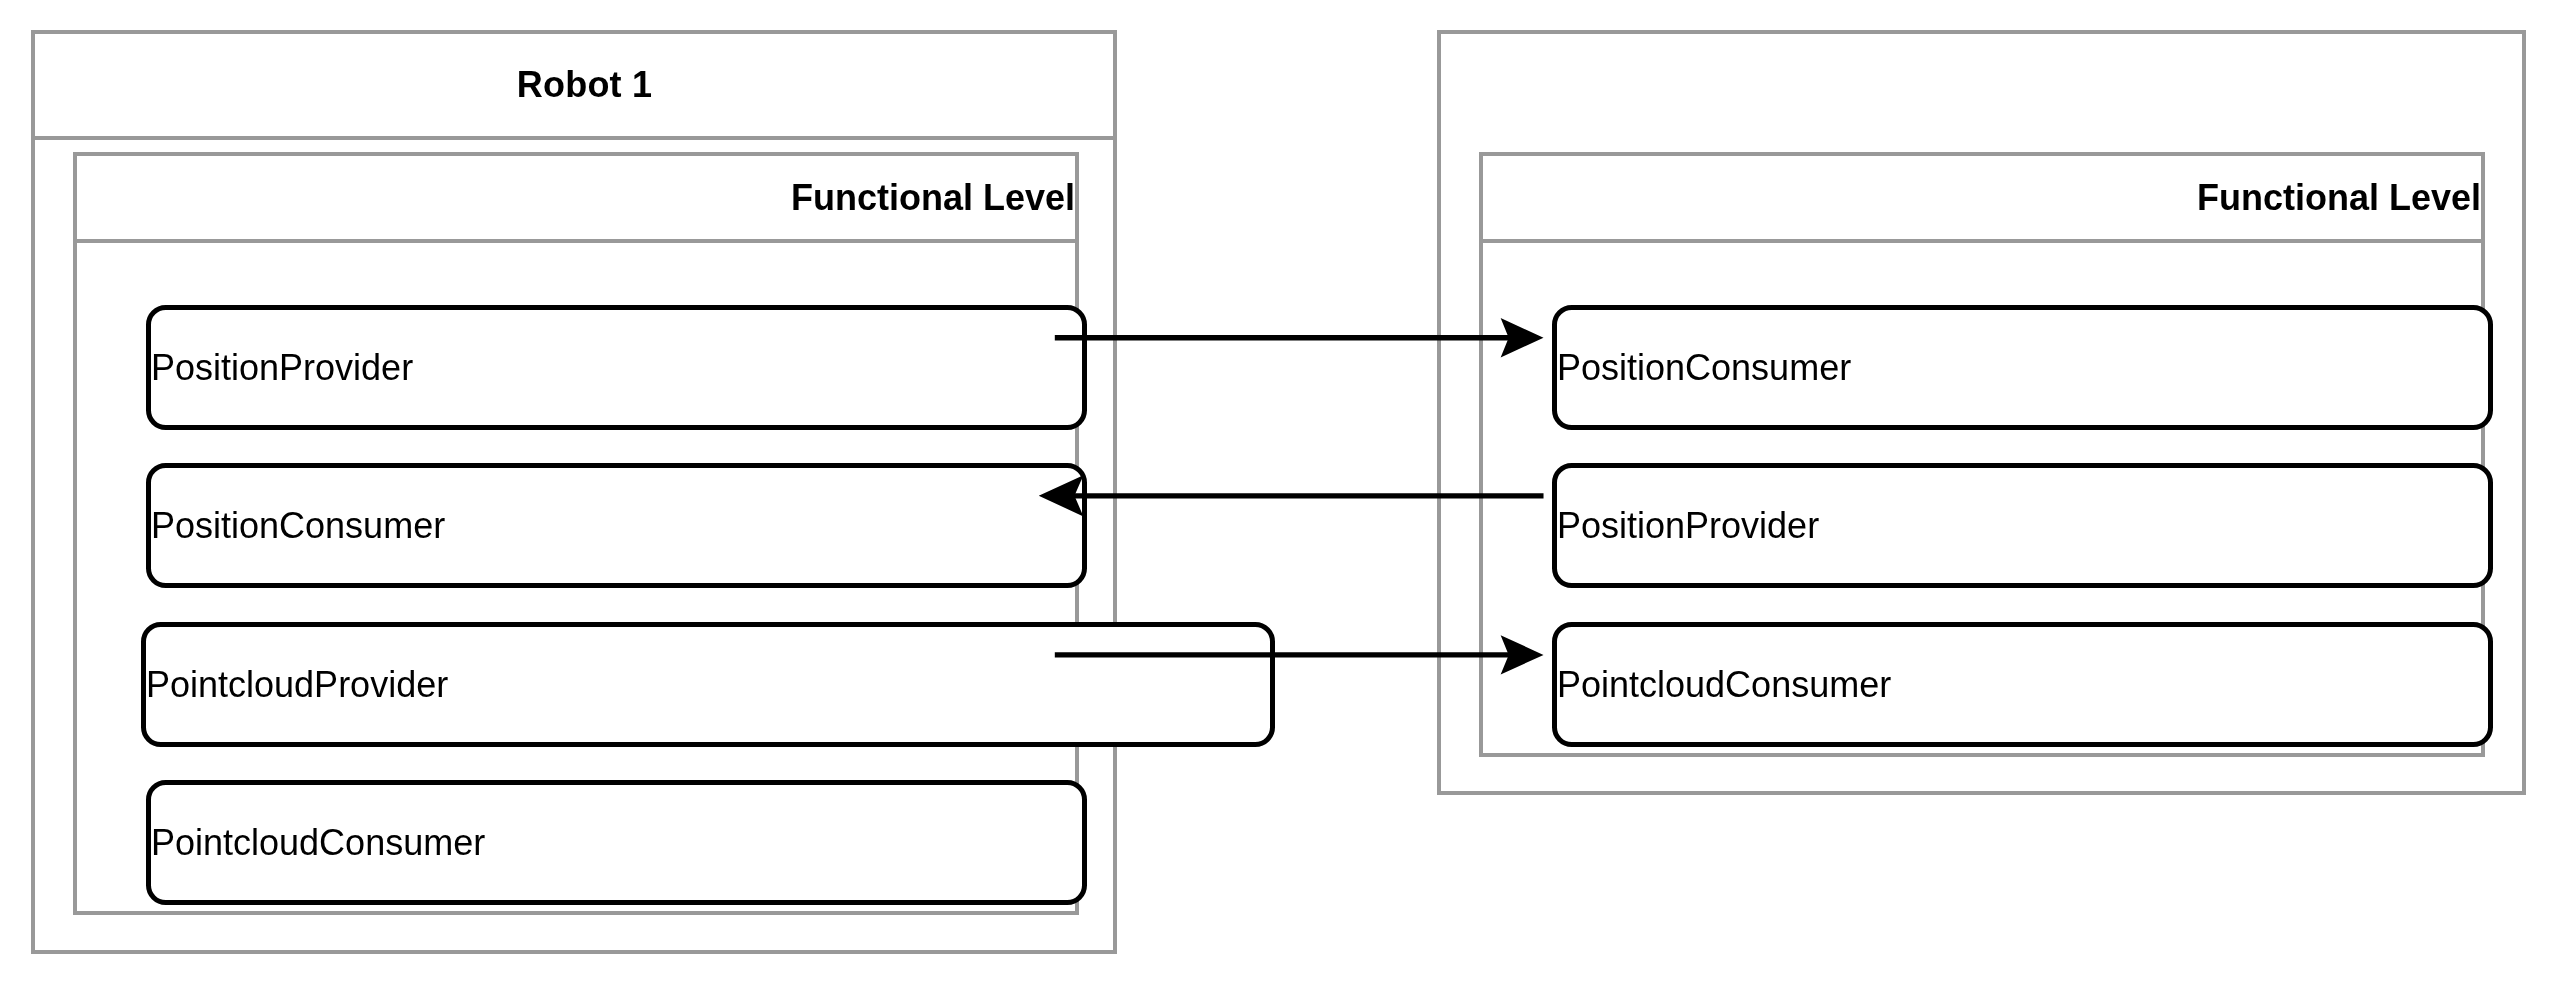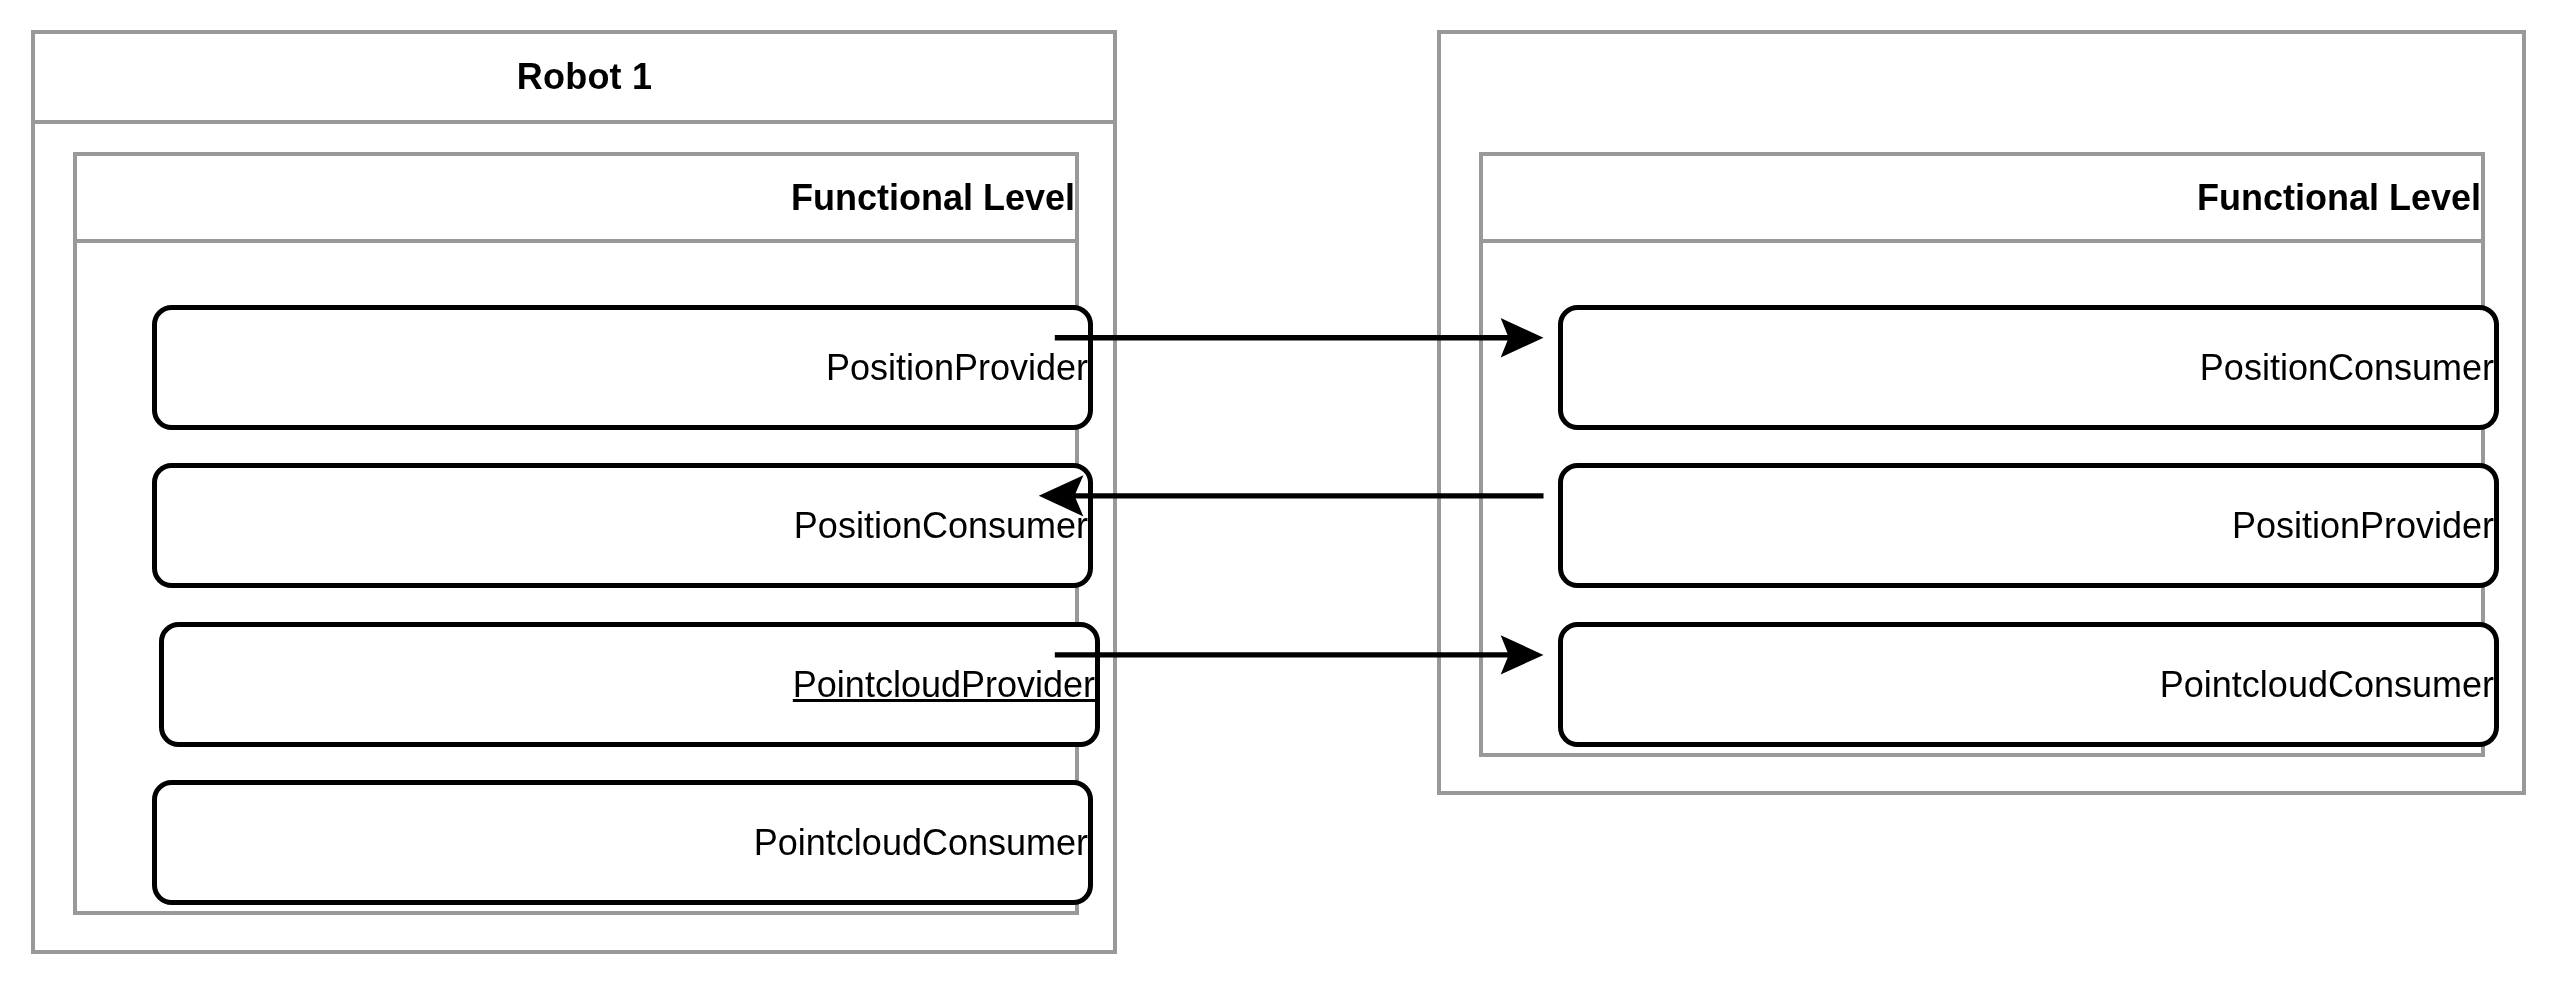--- a/index.html
+++ b/index.html
@@ -28,21 +28,21 @@
     position: absolute;
     box-sizing: border-box;
     border: 4.5px solid #999999;
     background: #ffffff;
   }
   .robot-header {
     position: absolute;
     left: 0;
     top: 0;
     right: 0;
-    height: 90px;
+    height: 106px;
     box-sizing: border-box;
     border-bottom: 4.5px solid #999999;
     display: flex;
     align-items: center;
     justify-content: center;
     padding-left: 21px;
   }
   .robot-title {
     font-size: 36px;
     font-weight: bold;
@@ -79,22 +79,21 @@
 
   
   .component {
     position: absolute;
     box-sizing: border-box;
     border: 5.4px solid #000000;
     border-radius: 19.7px;
     background: #ffffff;
     display: flex;
     align-items: center;
-    justify-content: flex-end;
-    margin-left: 6px;
+    justify-content: flex-start;
   }
   .component-label {
     font-size: 36px;
     font-weight: normal;
     color: #000000;
     line-height: 1;
     white-space: nowrap;
   }
 
   
@@ -123,21 +122,21 @@
       </div>
 
       <div class="component" style="left:69px; top:149px; width:941px; height:125px;">
         <span class="component-label">PositionProvider</span>
       </div>
 
       <div class="component" style="left:69px; top:307px; width:941px; height:125px;">
         <span class="component-label">PositionConsumer</span>
       </div>
 
-      <div class="component" style="left:76px; top:466px; width:941px; height:125px;text-decoration:underline;">
+      <div class="component" style="left:64px; top:466px; width:1134px; height:125px;">
         <span class="component-label">PointcloudProvider</span>
       </div>
 
       <div class="component" style="left:69px; top:624px; width:941px; height:125px;">
         <span class="component-label">PointcloudConsumer</span>
       </div>
     </div>
   </div>
 
   <div class="robot-box" style="left:1437px; top:30px; width:1089px; height:765px;">

